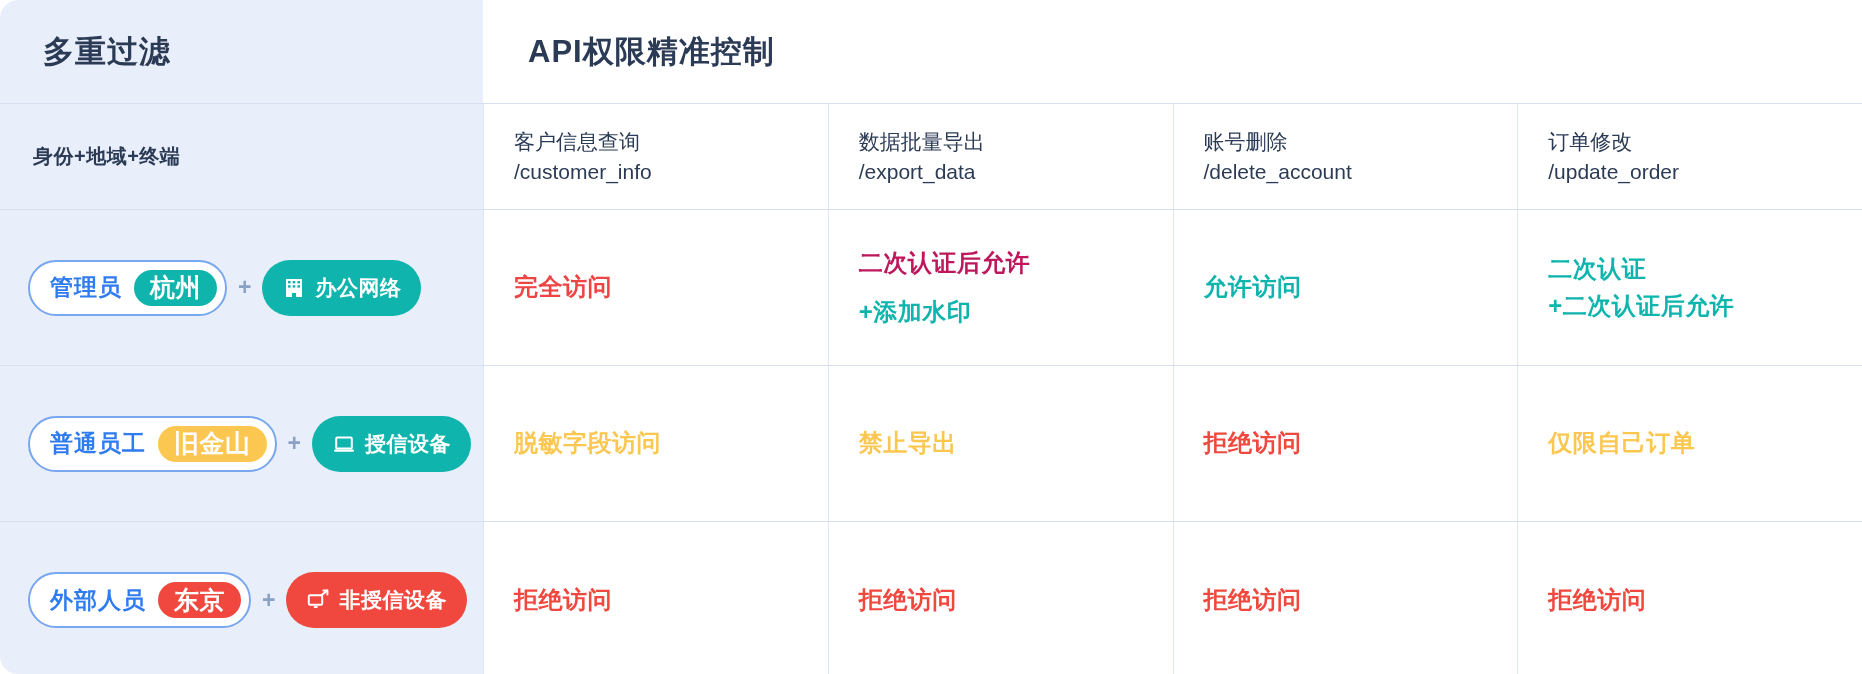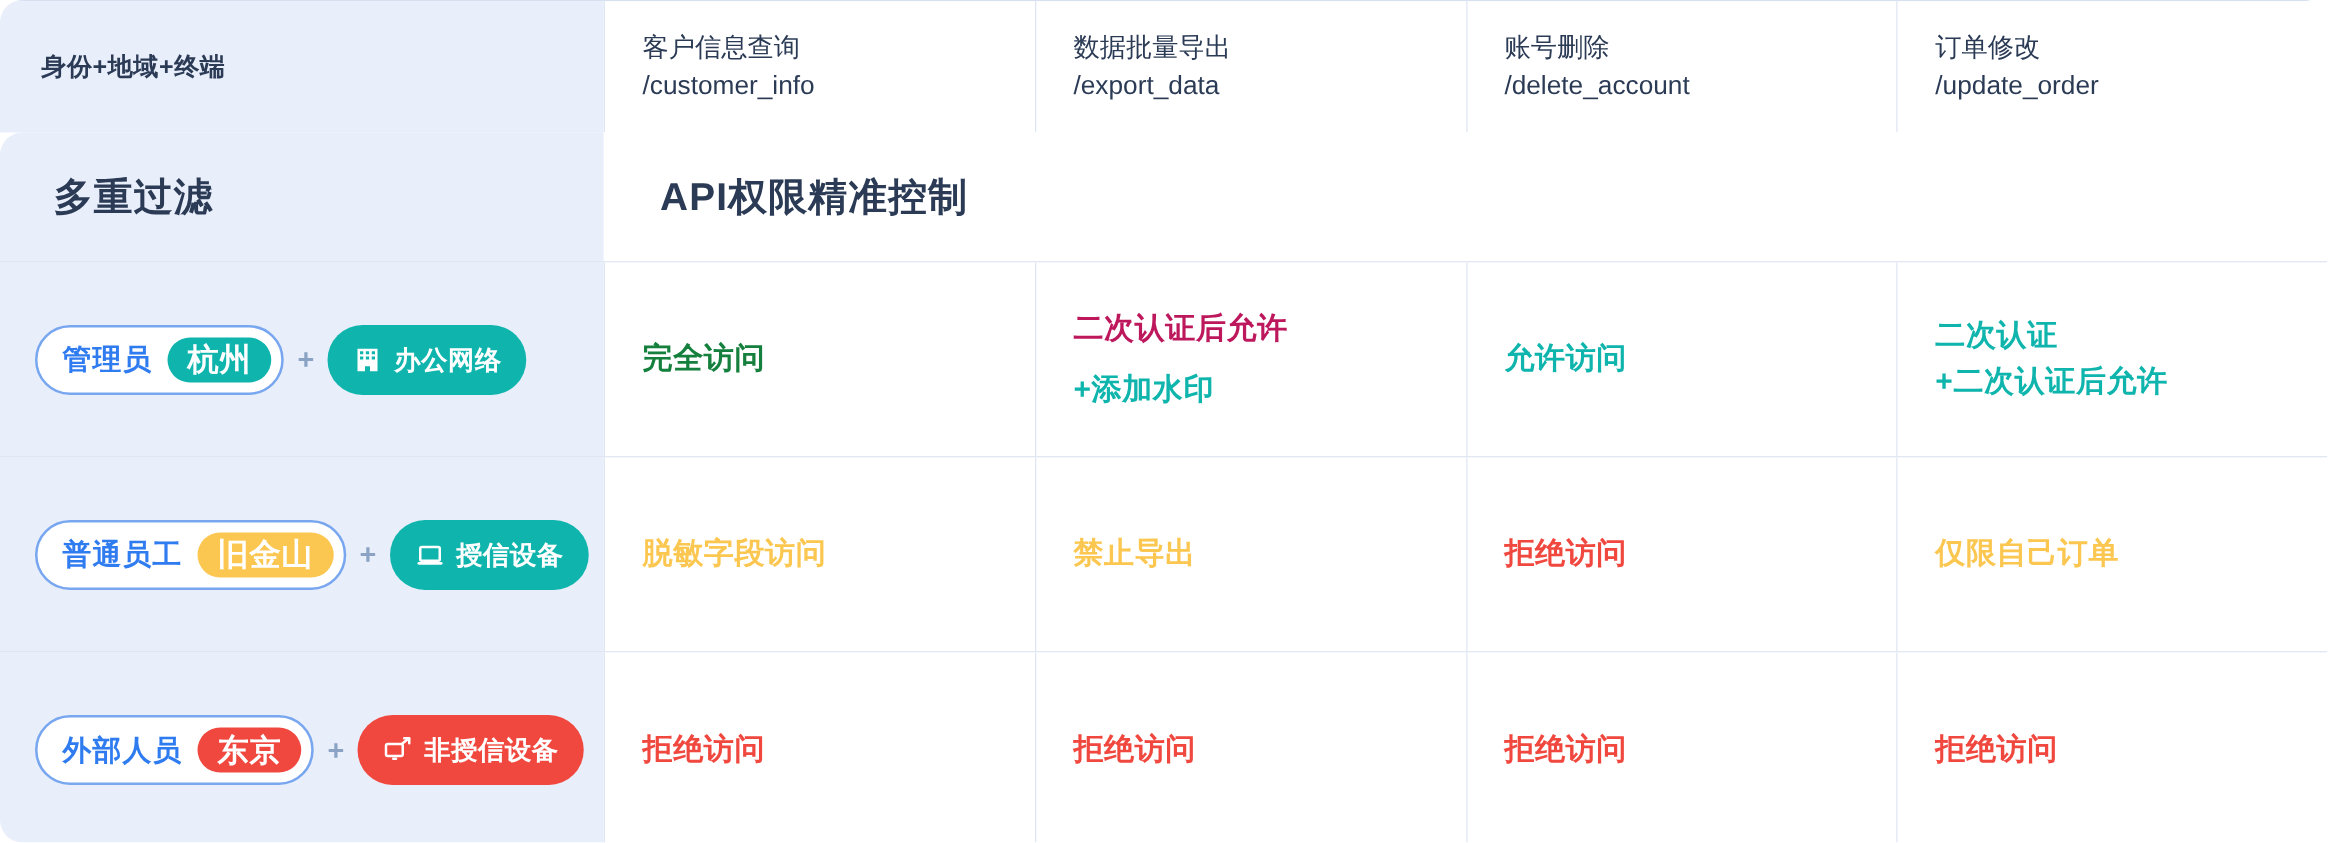--- a/index.html
+++ b/index.html
@@ -216,49 +216,49 @@
   }
   .chip-icon svg {
     display: block;
   }
 </style>
 </head>
 <body>
 
 <div class="matrix">
 
+  <div class="row header-row">
+    <div class="col-identity header-left">
+      <span class="header-left-title">多重过滤</span>
+    </div>
+    <div class="header-right">
+      <span class="header-right-title">API权限精准控制</span>
+    </div>
+  </div>
+
   <div class="row subheader-row">
     <div class="col-identity subheader-left">
       <span class="subheader-left-label">身份+地域+终端</span>
     </div>
 
     <div class="col-api subheader-cell">
       <span class="sh-name">客户信息查询</span>
       <span class="sh-path">/customer_info</span>
     </div>
     <div class="col-api subheader-cell">
       <span class="sh-name">数据批量导出</span>
       <span class="sh-path">/export_data</span>
     </div>
     <div class="col-api subheader-cell">
       <span class="sh-name">账号删除</span>
       <span class="sh-path">/delete_account</span>
     </div>
     <div class="col-api subheader-cell">
       <span class="sh-name">订单修改</span>
       <span class="sh-path">/update_order</span>
-    </div>
-  </div>
-
-  <div class="row header-row">
-    <div class="col-identity header-left">
-      <span class="header-left-title">多重过滤</span>
-    </div>
-    <div class="header-right">
-      <span class="header-right-title">API权限精准控制</span>
     </div>
   </div>
 
   <div class="row data-row">
     <div class="col-identity identity-cell">
       <div class="identity-group">
         <div class="role-capsule">
           <span class="role-text">管理员</span>
           <span class="region-chip" style="background: rgb(15, 181, 173);">杭州</span>
         </div>
@@ -274,21 +274,21 @@
               <rect x="10.7" y="9.2" width="2.6" height="2.4" fill="#0fb5ad"></rect>
               <rect x="15.4" y="9.2" width="2.6" height="2.4" fill="#0fb5ad"></rect>
             </svg>
           </span>
           <span>办公网络</span>
         </span>
       </div>
     </div>
 
     <div class="col-api value-cell">
-      <span class="value-line" style="color: #15803d;">完全访问</span>
+      <span class="value-line" style="color: #ef4444;">完全访问</span>
     </div>
     <div class="col-api value-cell">
       <span class="value-line" style="color: #be185d;">二次认证后允许</span>
       <span class="value-line" style="color: rgb(15, 181, 173); margin-top: 12px;">+添加水印</span>
     </div>
     <div class="col-api value-cell">
       <span class="value-line" style="color: rgb(15, 181, 173);">允许访问</span>
     </div>
     <div class="col-api value-cell">
       <span class="value-line" style="color: rgb(15, 181, 173);">二次认证</span>

